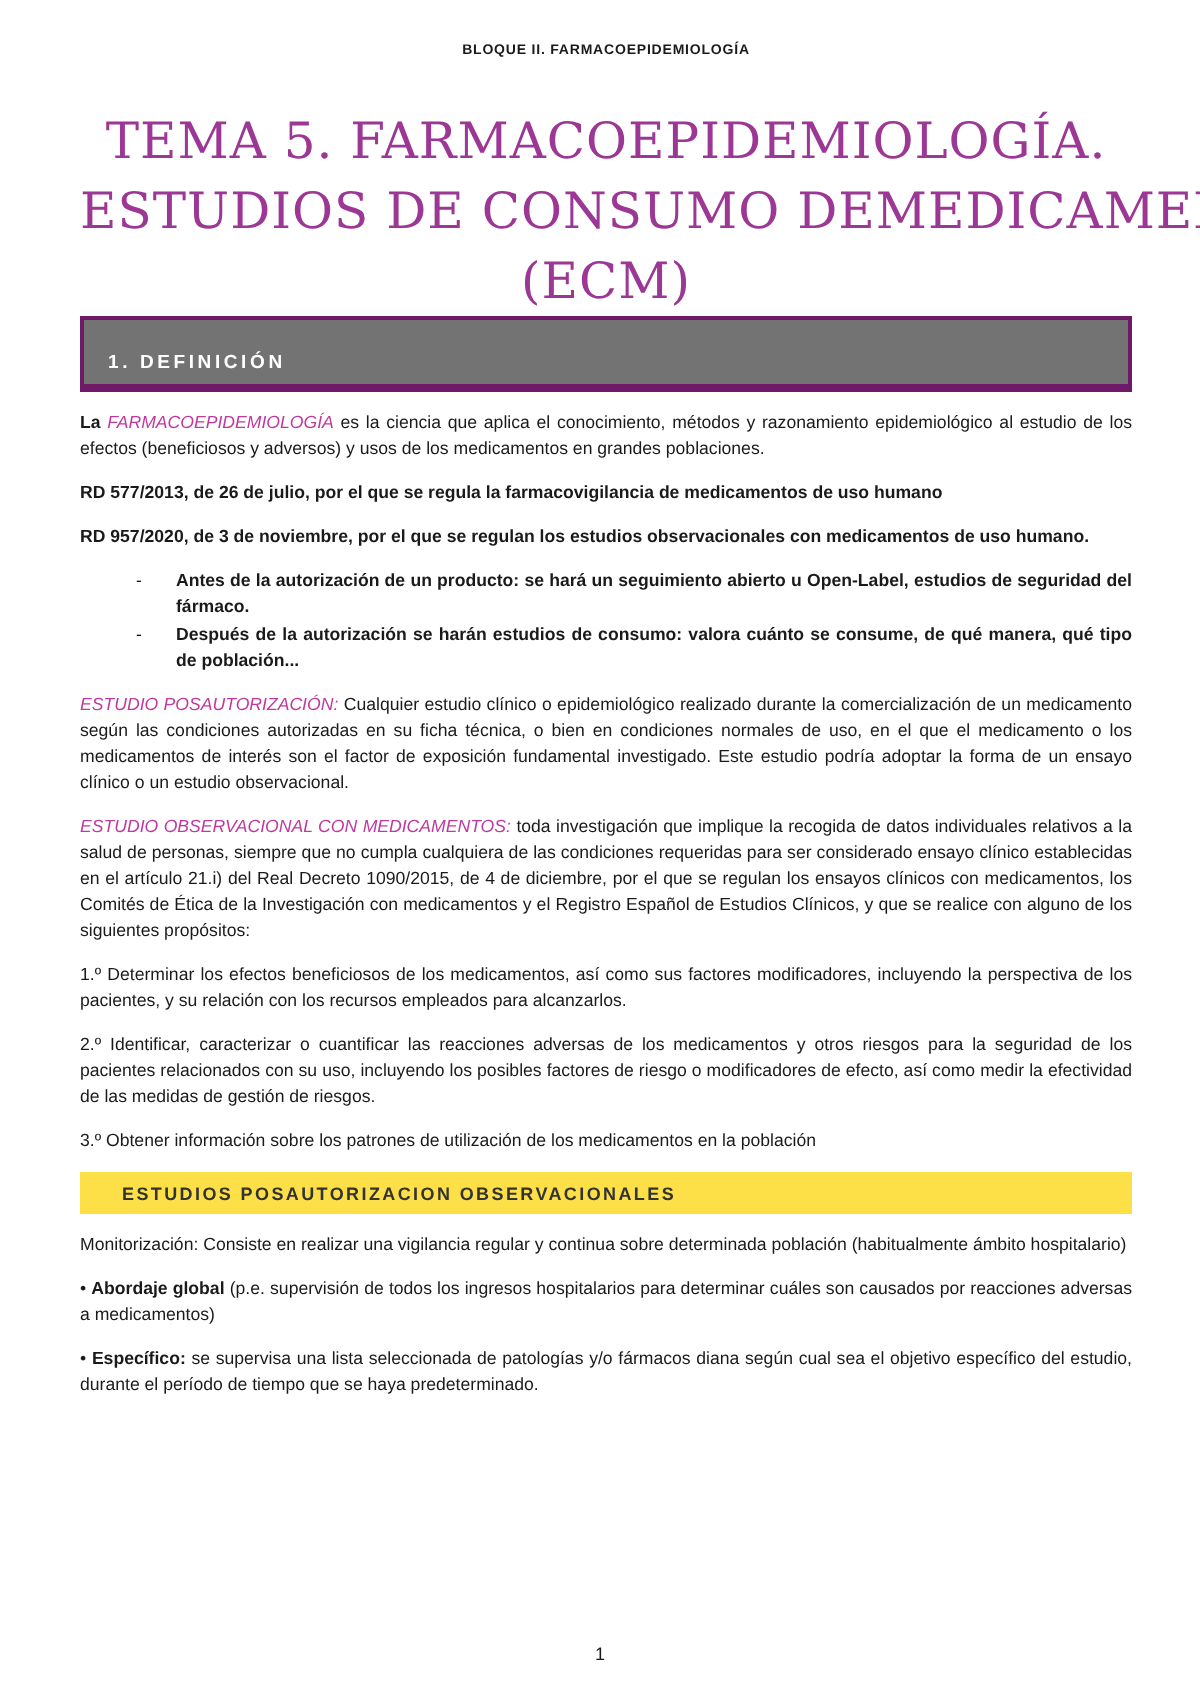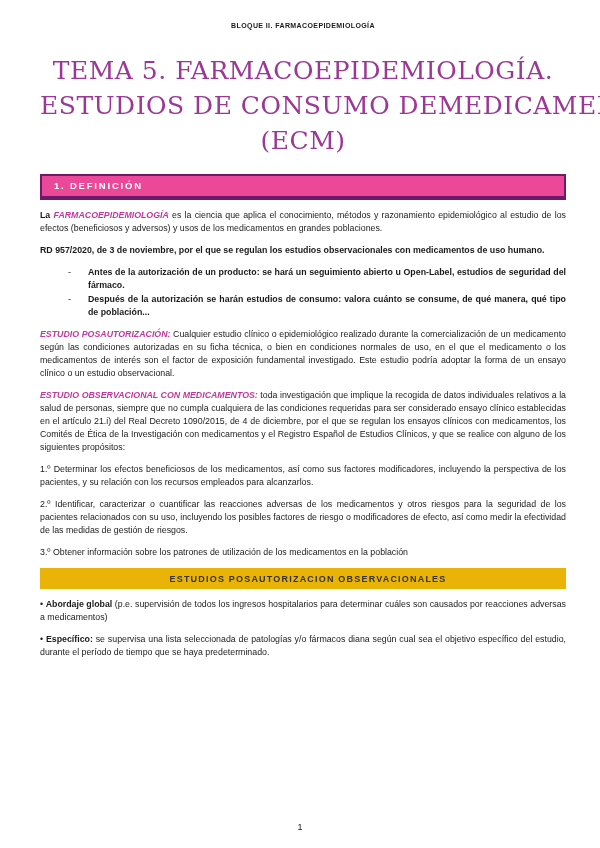--- a/index.html
+++ b/index.html
@@ -29,60 +29,59 @@
     text-align:center;
     font-family:"DejaVu Serif","Liberation Serif",serif;
     color:#9c3795;
     font-weight:400;
     font-size:25px;
     line-height:35px;
     letter-spacing:0.5px;
   }
   .doc-title span{display:block;white-space:nowrap;}
   .section-bar{
-    margin-top:16px;
-    background:#ec4899;
+    margin-top:0;
+    background:#737373;
     border:2px solid #6e1a69;
     border-bottom-width:4px;
     color:#ffffff;
     font-size:9.5px;
     font-weight:bold;
     letter-spacing:1.8px;
-    padding:4px 0 5px 12px;
+    padding:16px 0 5px 12px;
     box-sizing:border-box;
   }
   .body-text{font-size:8.8px;line-height:13px;text-align:justify;}
   .body-text p{margin:0 0 9px 0;}
   .bold{font-weight:bold;}
   .term{
     color:#c0399f;
     font-style:italic;
-    font-weight:bold;
+    font-weight:normal;
   }
   .dash-list{margin:0 0 9px 0;}
   .dash-item{
     position:relative;
     padding-left:48px;
     font-weight:bold;
     margin-bottom:1px;
   }
   .dash-marker{
     position:absolute;
     left:28px;top:0;
     font-weight:normal;
   }
   .pink-bar{
-    background:#eab308;
+    background:#fde047;
     font-size:9px;
     font-weight:bold;
     letter-spacing:1.2px;
     color:#333333;
-    padding:6px 0 5px 10px;
+    padding:6px 0 5px 21px;
     margin:4px 0 9px 0;
-    text-align:center;
   }
   .epa-heading{
     color:#c0399f;
     font-style:italic;
     font-weight:bold;
     font-size:9px;
     letter-spacing:0.3px;
     margin:0 0 9px 0;
   }
   .u-lead{font-weight:bold;}
@@ -107,20 +106,21 @@
       <span>ESTUDIOS DE CONSUMO DEMEDICAMENTOS</span>
       <span>(ECM)</span>
     </h1>
 
     <div class="section-bar">1. DEFINICIÓN</div>
 
     <div class="body-text" style="margin-top:9px;">
 
       <p><span class="bold">La</span> <span class="term">FARMACOEPIDEMIOLOGÍA</span> <span>es la ciencia que aplica el conocimiento, métodos y razonamiento epidemiológico al estudio de los efectos (beneficiosos y adversos) y usos de los medicamentos en grandes poblaciones.</span></p>
 
+      <p class="bold">RD 577/2013, de 26 de julio, por el que se regula la farmacovigilancia de medicamentos de uso humano</p>
       <p class="bold">RD 957/2020, de 3 de noviembre, por el que se regulan los estudios observacionales con medicamentos de uso humano.</p>
 
 
       <div class="dash-list">
         <div class="dash-item">
           <span class="dash-marker">-</span>
           <span>Antes de la autorización de un producto: se hará un seguimiento abierto u Open-Label, estudios de seguridad del fármaco.</span>
         </div>
         <div class="dash-item">
           <span class="dash-marker">-</span>
@@ -137,20 +137,21 @@
       <p>3.º Obtener información sobre los patrones de utilización de los medicamentos en la población</p>
 
     </div>
 
     <div class="pink-bar">ESTUDIOS POSAUTORIZACION OBSERVACIONALES</div>
 
     <div class="body-text">
 
 
 
+      <p>Monitorización: Consiste en realizar una vigilancia regular y continua sobre determinada población (habitualmente ámbito hospitalario)</p>
 
       <p><span>•</span> <span class="u-lead">Abordaje global</span><span> (p.e. supervisión de todos los ingresos hospitalarios para determinar cuáles son causados por reacciones adversas a medicamentos)</span></p>
 
       <p><span>•</span> <span class="u-lead">Específico:</span><span> se supervisa una lista seleccionada de patologías y/o fármacos diana según cual sea el objetivo específico del estudio, durante el período de tiempo que se haya predeterminado.</span></p>
 
     </div>
   </div>
 
   <div class="page-number">1</div>
 </div>

